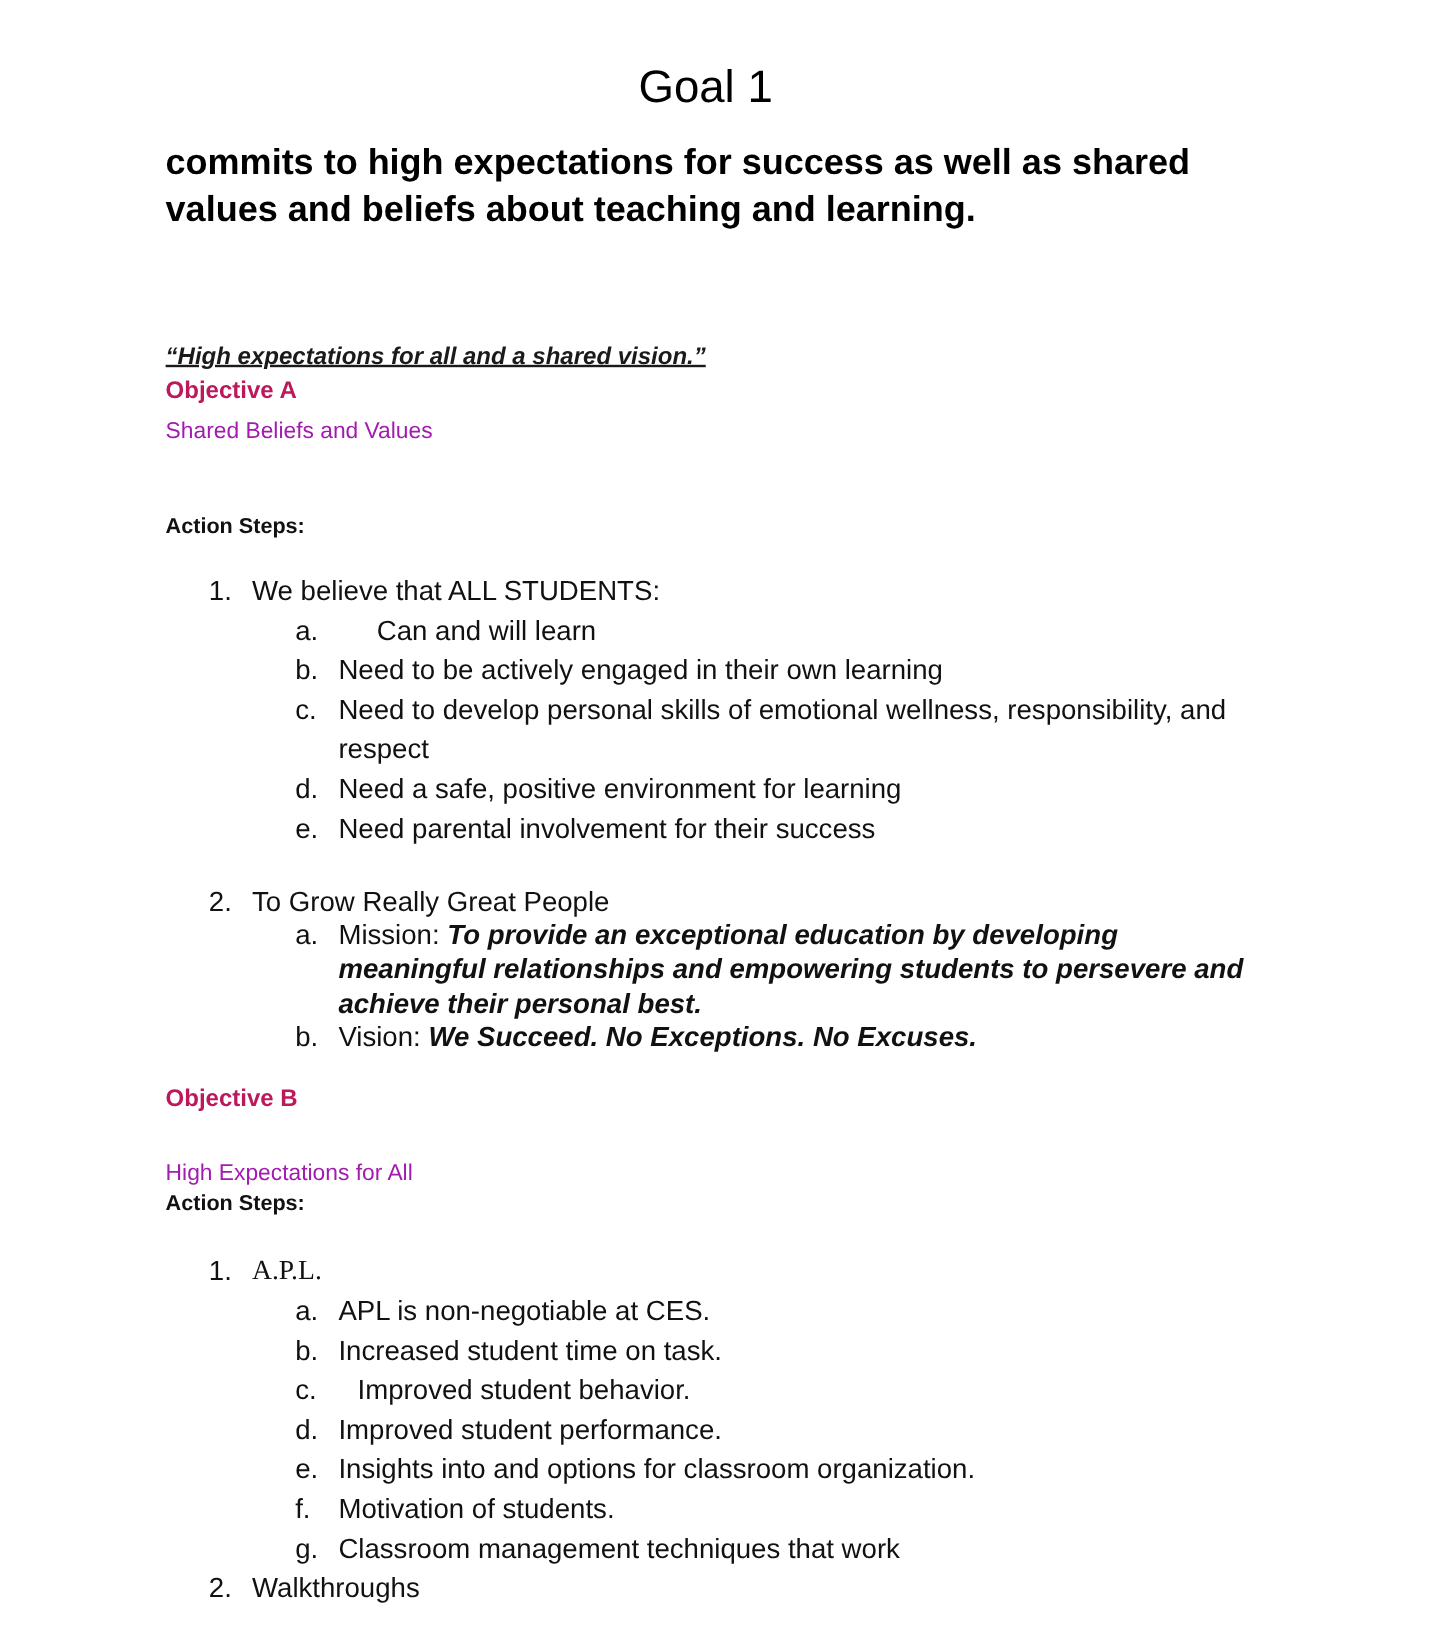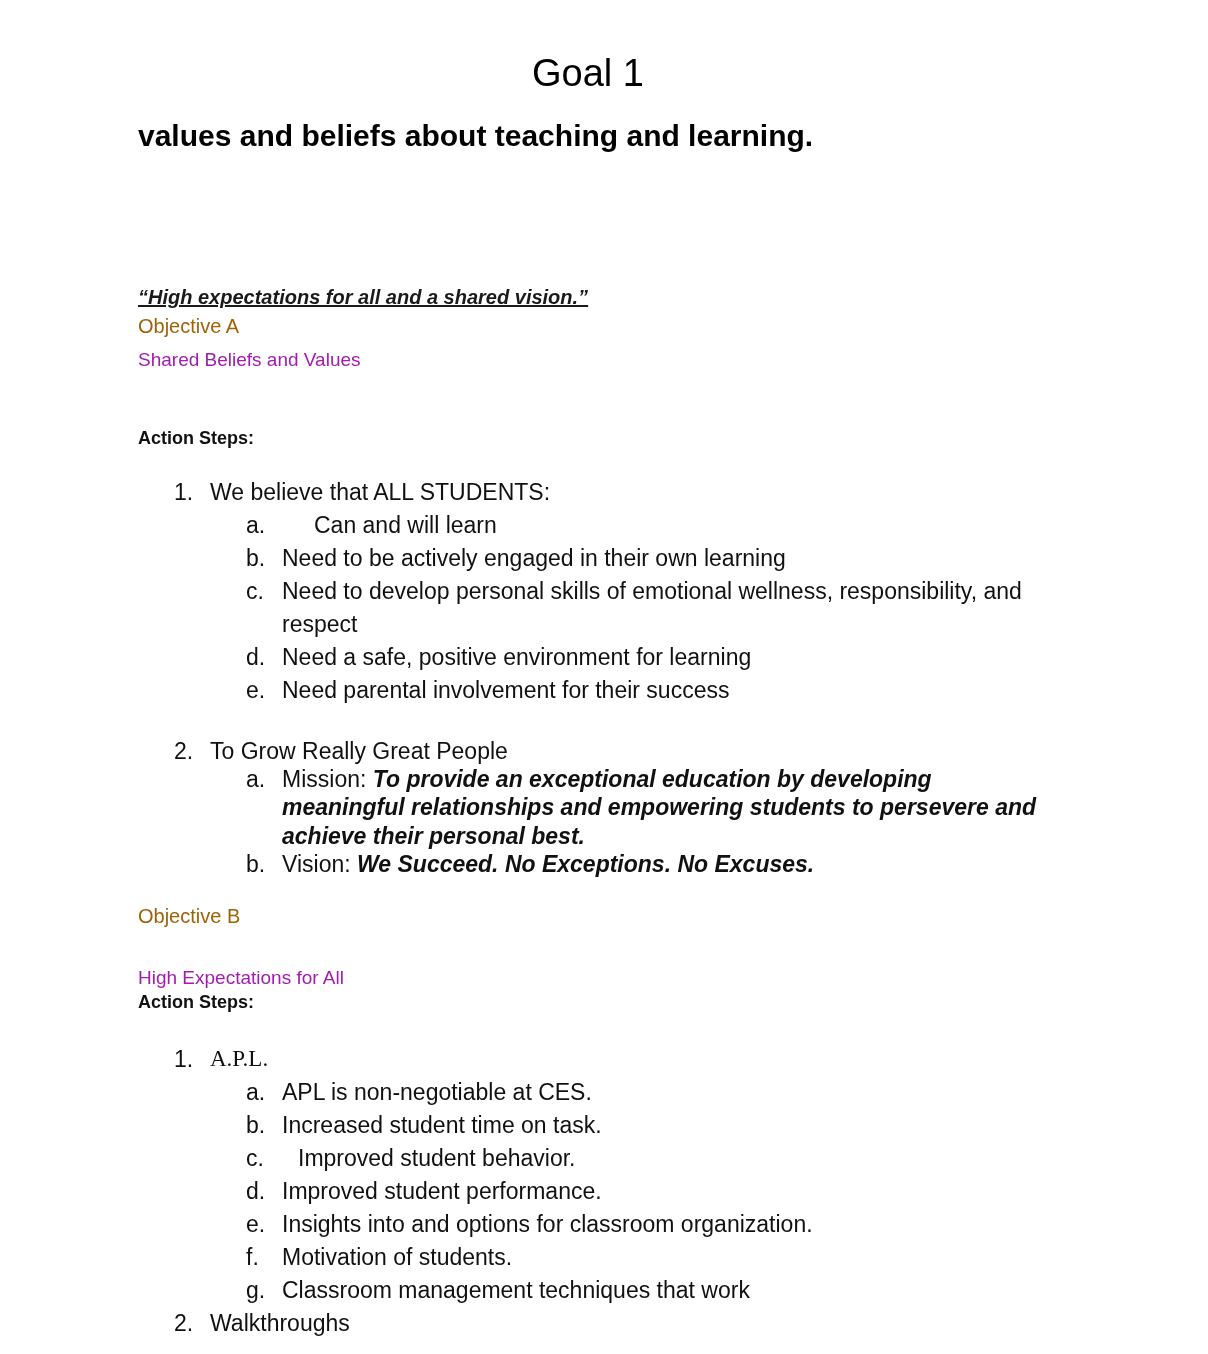--- a/index.html
+++ b/index.html
@@ -4,33 +4,34 @@
   <style>
     html, body { margin: 0; padding: 0; background: #ffffff; }
     body {
       width: 1208px; height: 1354px; position: relative; overflow: hidden;
       font-family: "Liberation Sans", sans-serif; color: #000000;
     }
     .abs { position: absolute; white-space: nowrap; }
     .goal-title { left: 0; width: 1176px; text-align: center; top: 50px; font-size: 38px; line-height: 46px; }
     .goal-statement { left: 138px; top: 116px; font-size: 30px; font-weight: bold; line-height: 39px; white-space: normal; width: 940px; }
     .tagline { left: 138px; top: 284px; font-size: 20px; font-weight: bold; font-style: italic; text-decoration: underline; line-height: 26px; color: #1a1a1a; }
-    .obj-label { left: 138px; font-size: 20px; font-weight: normal; line-height: 26px; color: #a16207; }
+    .obj-label { left: 138px; font-size: 20px; font-weight: bold; line-height: 26px; color: #be185d; }
     .obj-title { left: 138px; font-size: 19px; line-height: 30px; color: #a21caf; }
     .steps-label { left: 138px; font-size: 18px; font-weight: bold; line-height: 24px; color: #111111; }
     .item { font-size: 23px; line-height: 30px; color: #111111; }
     .num { position: absolute; }
     .txt { position: absolute; }
     .bi { font-weight: bold; font-style: italic; }
   </style>
 </head>
 <body>
 
 <div class="abs goal-title">Goal 1</div>
 <div class="abs goal-statement">
+  <div>commits to high expectations for success as well as shared</div>
   <div>values and beliefs about teaching and learning.</div>
 </div>
 
 <div class="abs tagline">“High expectations for all and a shared vision.”</div>
 
 <div class="abs obj-label" style="top:313px;">Objective A</div>
 <div class="abs obj-title" style="top:345px;">Shared Beliefs and Values</div>
 <div class="abs steps-label" style="top:426px;">Action Steps:</div>
 
 <div>

